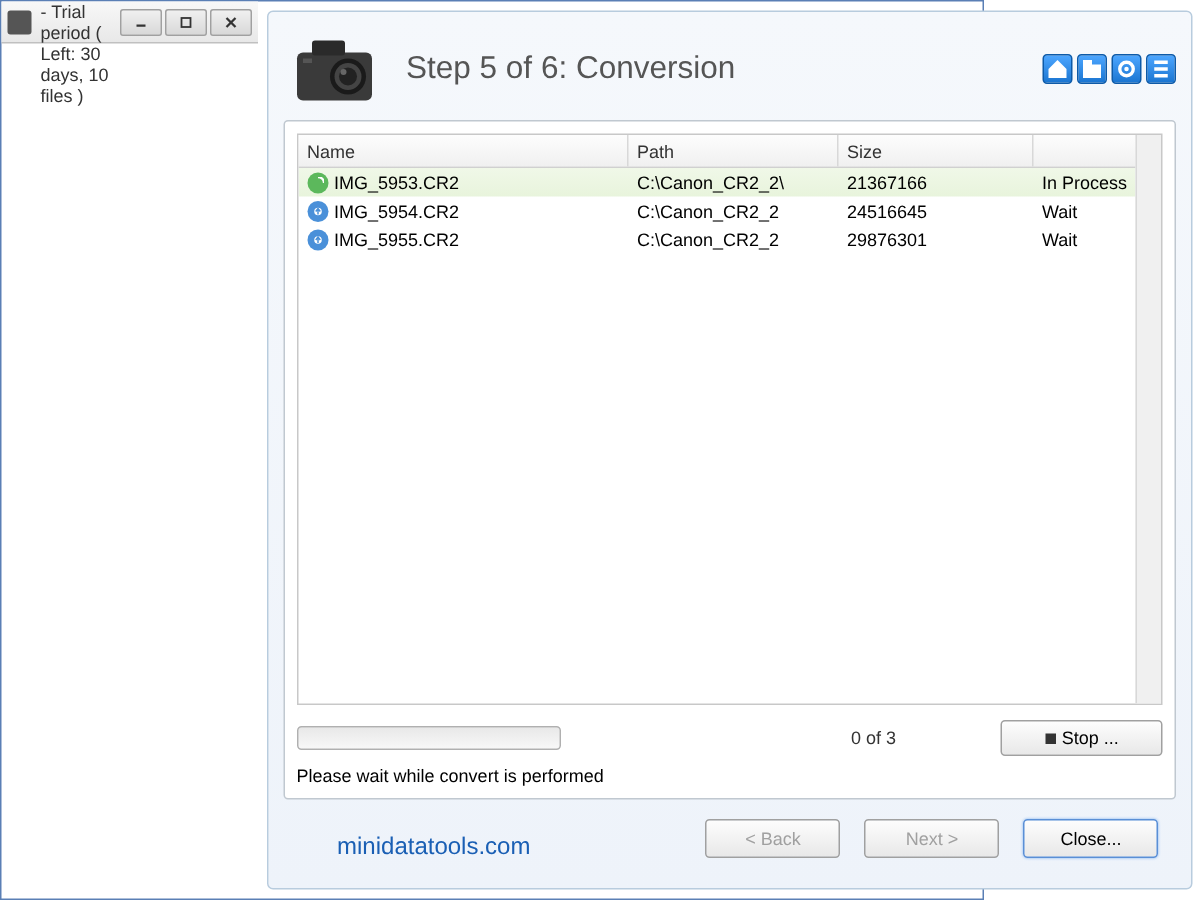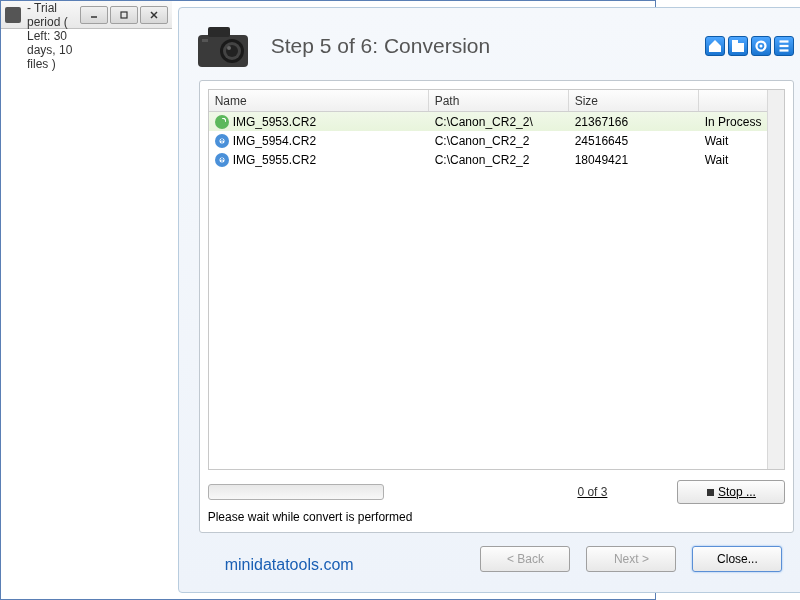--- a/index.html
+++ b/index.html
@@ -16,40 +16,40 @@
     
     .outer-panel { flex: 1; margin: 6px; background: linear-gradient(to bottom, #f5f8fc, #eef3fa); border: 1px solid #b8ccde; border-radius: 4px; display: flex; flex-direction: column; padding: 8px 10px; }
     
     .header-row { display: flex; align-items: center; height: 60px; margin-bottom: 4px; }
     .camera-icon { width: 70px; height: 56px; margin-right: 12px; display: flex; align-items: center; justify-content: center; }
     .camera-icon svg { width: 64px; height: 50px; }
     .step-title { font-size: 21px; color: #555; font-weight: normal; flex: 1; }
     .tool-icons { display: flex; gap: 3px; }
     .tool-icon { width: 20px; height: 20px; background: linear-gradient(to bottom, #4da6ff, #1a75d1); border: 1px solid #0d5aa8; border-radius: 3px; display: flex; align-items: center; justify-content: center; cursor: pointer; color: #fff; font-size: 11px; }
     
-    .content-panel { flex: 1; background: #fff; border: 1px solid #c0c8d0; border-radius: 3px; display: flex; flex-direction: column; padding: 8px; margin-left: 10px; }
+    .content-panel { flex: 1; background: #fff; border: 1px solid #c0c8d0; border-radius: 3px; display: flex; flex-direction: column; padding: 8px; }
     
     .table-container { flex: 1; border: 1px solid #c8c8c8; background: #fff; overflow: hidden; display: flex; }
     .table-main { flex: 1; display: flex; flex-direction: column; }
     .table-header { display: flex; background: linear-gradient(to bottom, #fdfdfd, #f0f0f0); border-bottom: 1px solid #d0d0d0; height: 22px; }
     .th { padding: 3px 6px; font-size: 12px; color: #333; border-right: 1px solid #d8d8d8; display: flex; align-items: center; }
     .col-name { width: 220px; }
     .col-path { width: 140px; }
     .col-size { width: 130px; }
     .col-status { flex: 1; }
     .table-body { flex: 1; overflow-y: auto; text-align: right; }
     .tr { display: flex; height: 19px; align-items: center; font-size: 12px; }
     .tr.active { background: linear-gradient(to bottom, #f0f8e8, #e8f4dc); }
     .td { padding: 1px 6px; display: flex; align-items: center; gap: 4px; overflow: hidden; white-space: nowrap; }
     .td-icon { width: 14px; height: 14px; border-radius: 50%; background: #4a90d9; display: inline-flex; align-items: center; justify-content: center; flex-shrink: 0; }
     .td-icon.spin { background: #5cb85c; }
     .td-icon svg { width: 8px; height: 8px; }
     .scrollbar-col { width: 17px; background: #f0f0f0; border-left: 1px solid #d8d8d8; }
     
-    .progress-row { display: flex; align-items: center; gap: 10px; margin-top: 10px; height: 24px; text-decoration: underline; }
+    .progress-row { display: flex; align-items: center; gap: 10px; margin-top: 10px; height: 24px; }
     .progress-bar { flex: 1; max-width: 440px; height: 16px; background: linear-gradient(to bottom, #e8e8e8, #f8f8f8); border: 1px solid #b0b0b0; border-radius: 3px; }
     .progress-spacer { flex: 1; }
     .progress-text { font-size: 12px; color: #333; margin-right: 60px; }
     .stop-btn { width: 108px; height: 24px; background: linear-gradient(to bottom, #fdfdfd, #e8e8e8); border: 1px solid #a0a0a0; border-radius: 3px; cursor: pointer; font-size: 12px; display: flex; align-items: center; justify-content: center; gap: 4px; }
     .stop-square { width: 7px; height: 7px; background: #333; }
     
     .wait-text { margin-top: 6px; font-size: 12px; color: #000000; }
     
     .footer { display: flex; align-items: center; padding: 10px 12px 10px 12px; gap: 10px; }
     .menu-btn { width: 100px; height: 26px; background: linear-gradient(to bottom, #fdfdfd, #e8e8e8); border: 1px solid #a0a0a0; border-radius: 3px; cursor: pointer; font-size: 12px; }
@@ -170,21 +170,21 @@
                 <div class="td col-name">
                   <span class="td-icon">
                     <svg viewBox="0 0 8 8">
                       <circle cx="4" cy="4" r="2.5" fill="#fff"></circle>
                       <path d="M2.5 4 L4 2 L5.5 4 M4 2 L4 6" stroke="#4a90d9" stroke-width="1" fill="none"></path>
                     </svg>
                   </span>
                   <span>IMG_5955.CR2</span>
                 </div>
                 <div class="td col-path">C:\Canon_CR2_2</div>
-                <div class="td col-size">18049421</div>
+                <div class="td col-size">29876301</div>
                 <div class="td col-status">Wait</div>
               </div>
             </div>
         </div>
         <div class="scrollbar-col"></div>
       </div>
 
       <div class="progress-row">
         <div class="progress-bar"></div>
         <div class="progress-spacer"></div>

